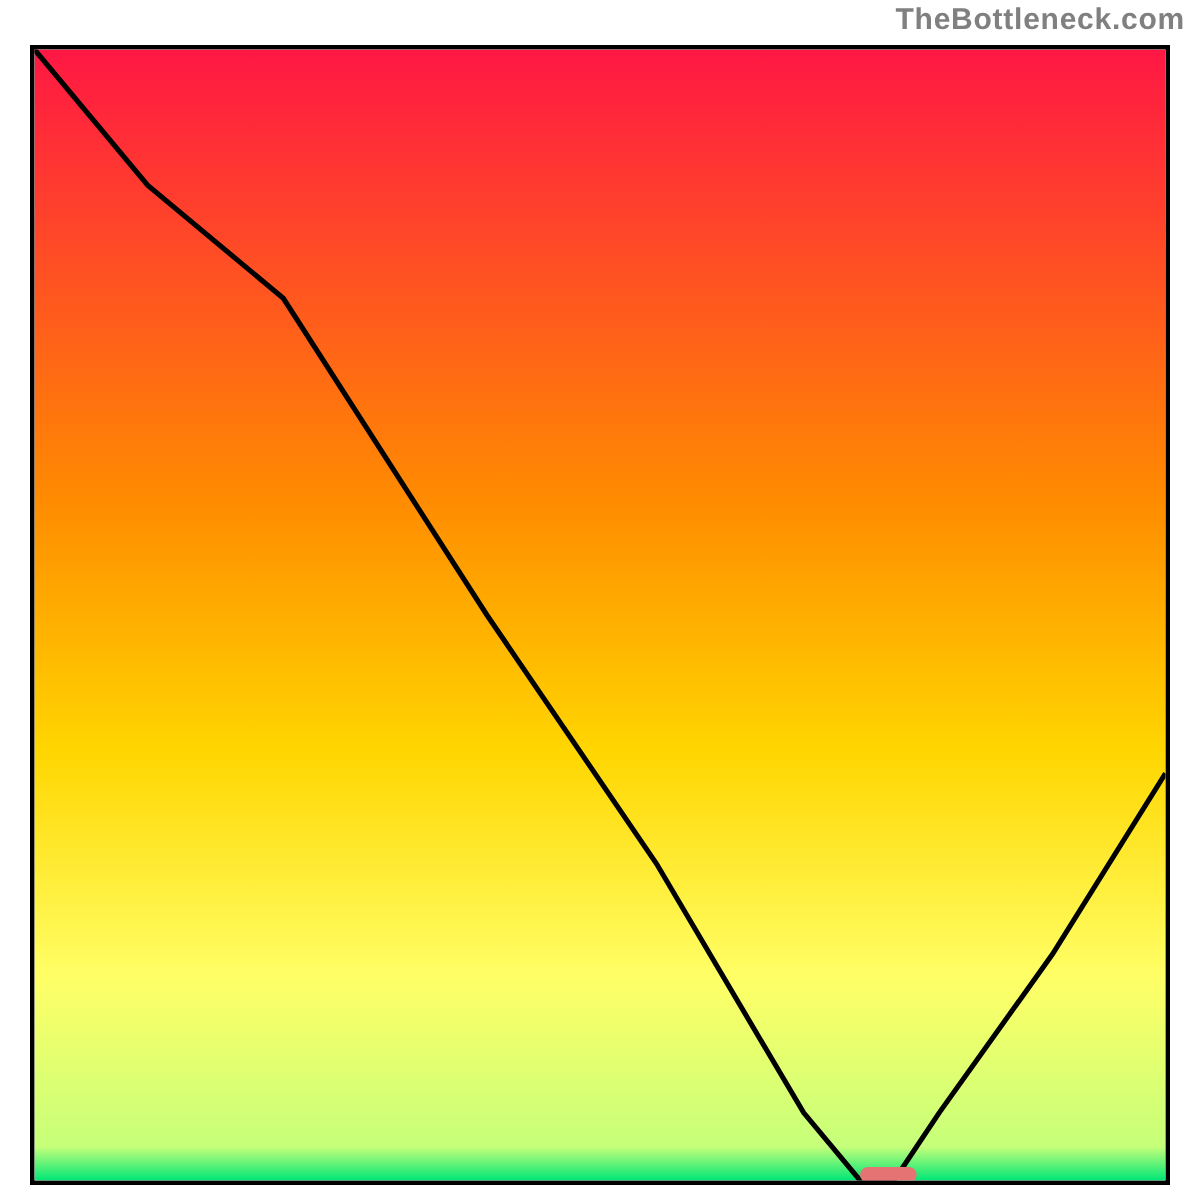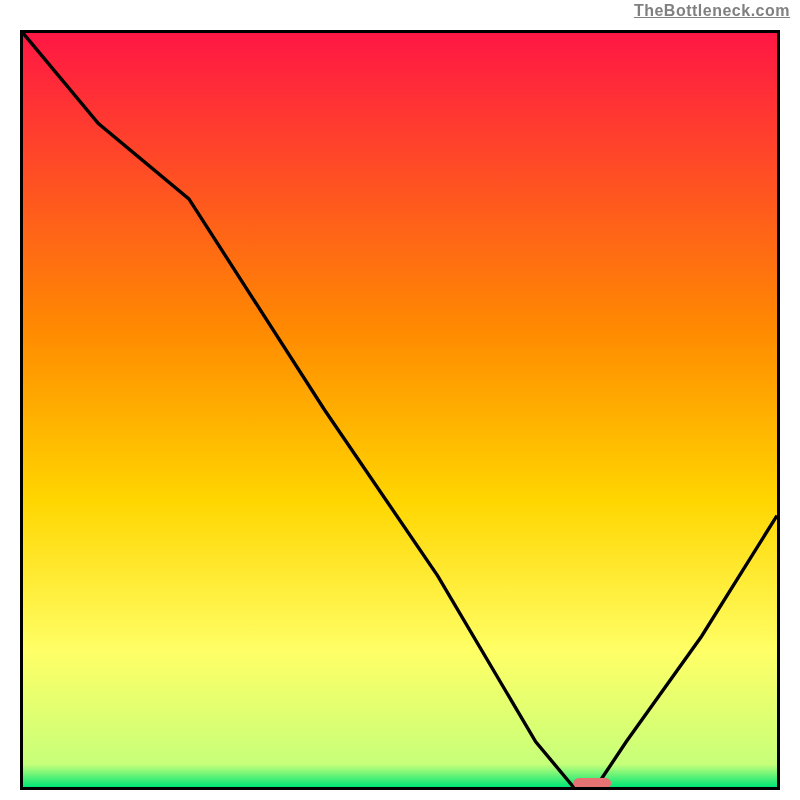--- a/index.html
+++ b/index.html
@@ -13,25 +13,24 @@
   }
   .frame {
     position: relative;
     width: 800px;
     height: 800px;
   }
   .watermark {
     position: absolute;
     top: 2px;
     right: 10px;
-    font-size: 16px;
+    font-size: 20px;
     font-weight: bold;
     color: #808080;
     letter-spacing: 0.5px;
-    text-decoration: underline;
   }
   
   .plot {
     position: absolute;
     left: 20px;
     top: 30px;
     width: 760px;
     height: 760px;
     box-sizing: border-box;
     border: 3px solid #000;

